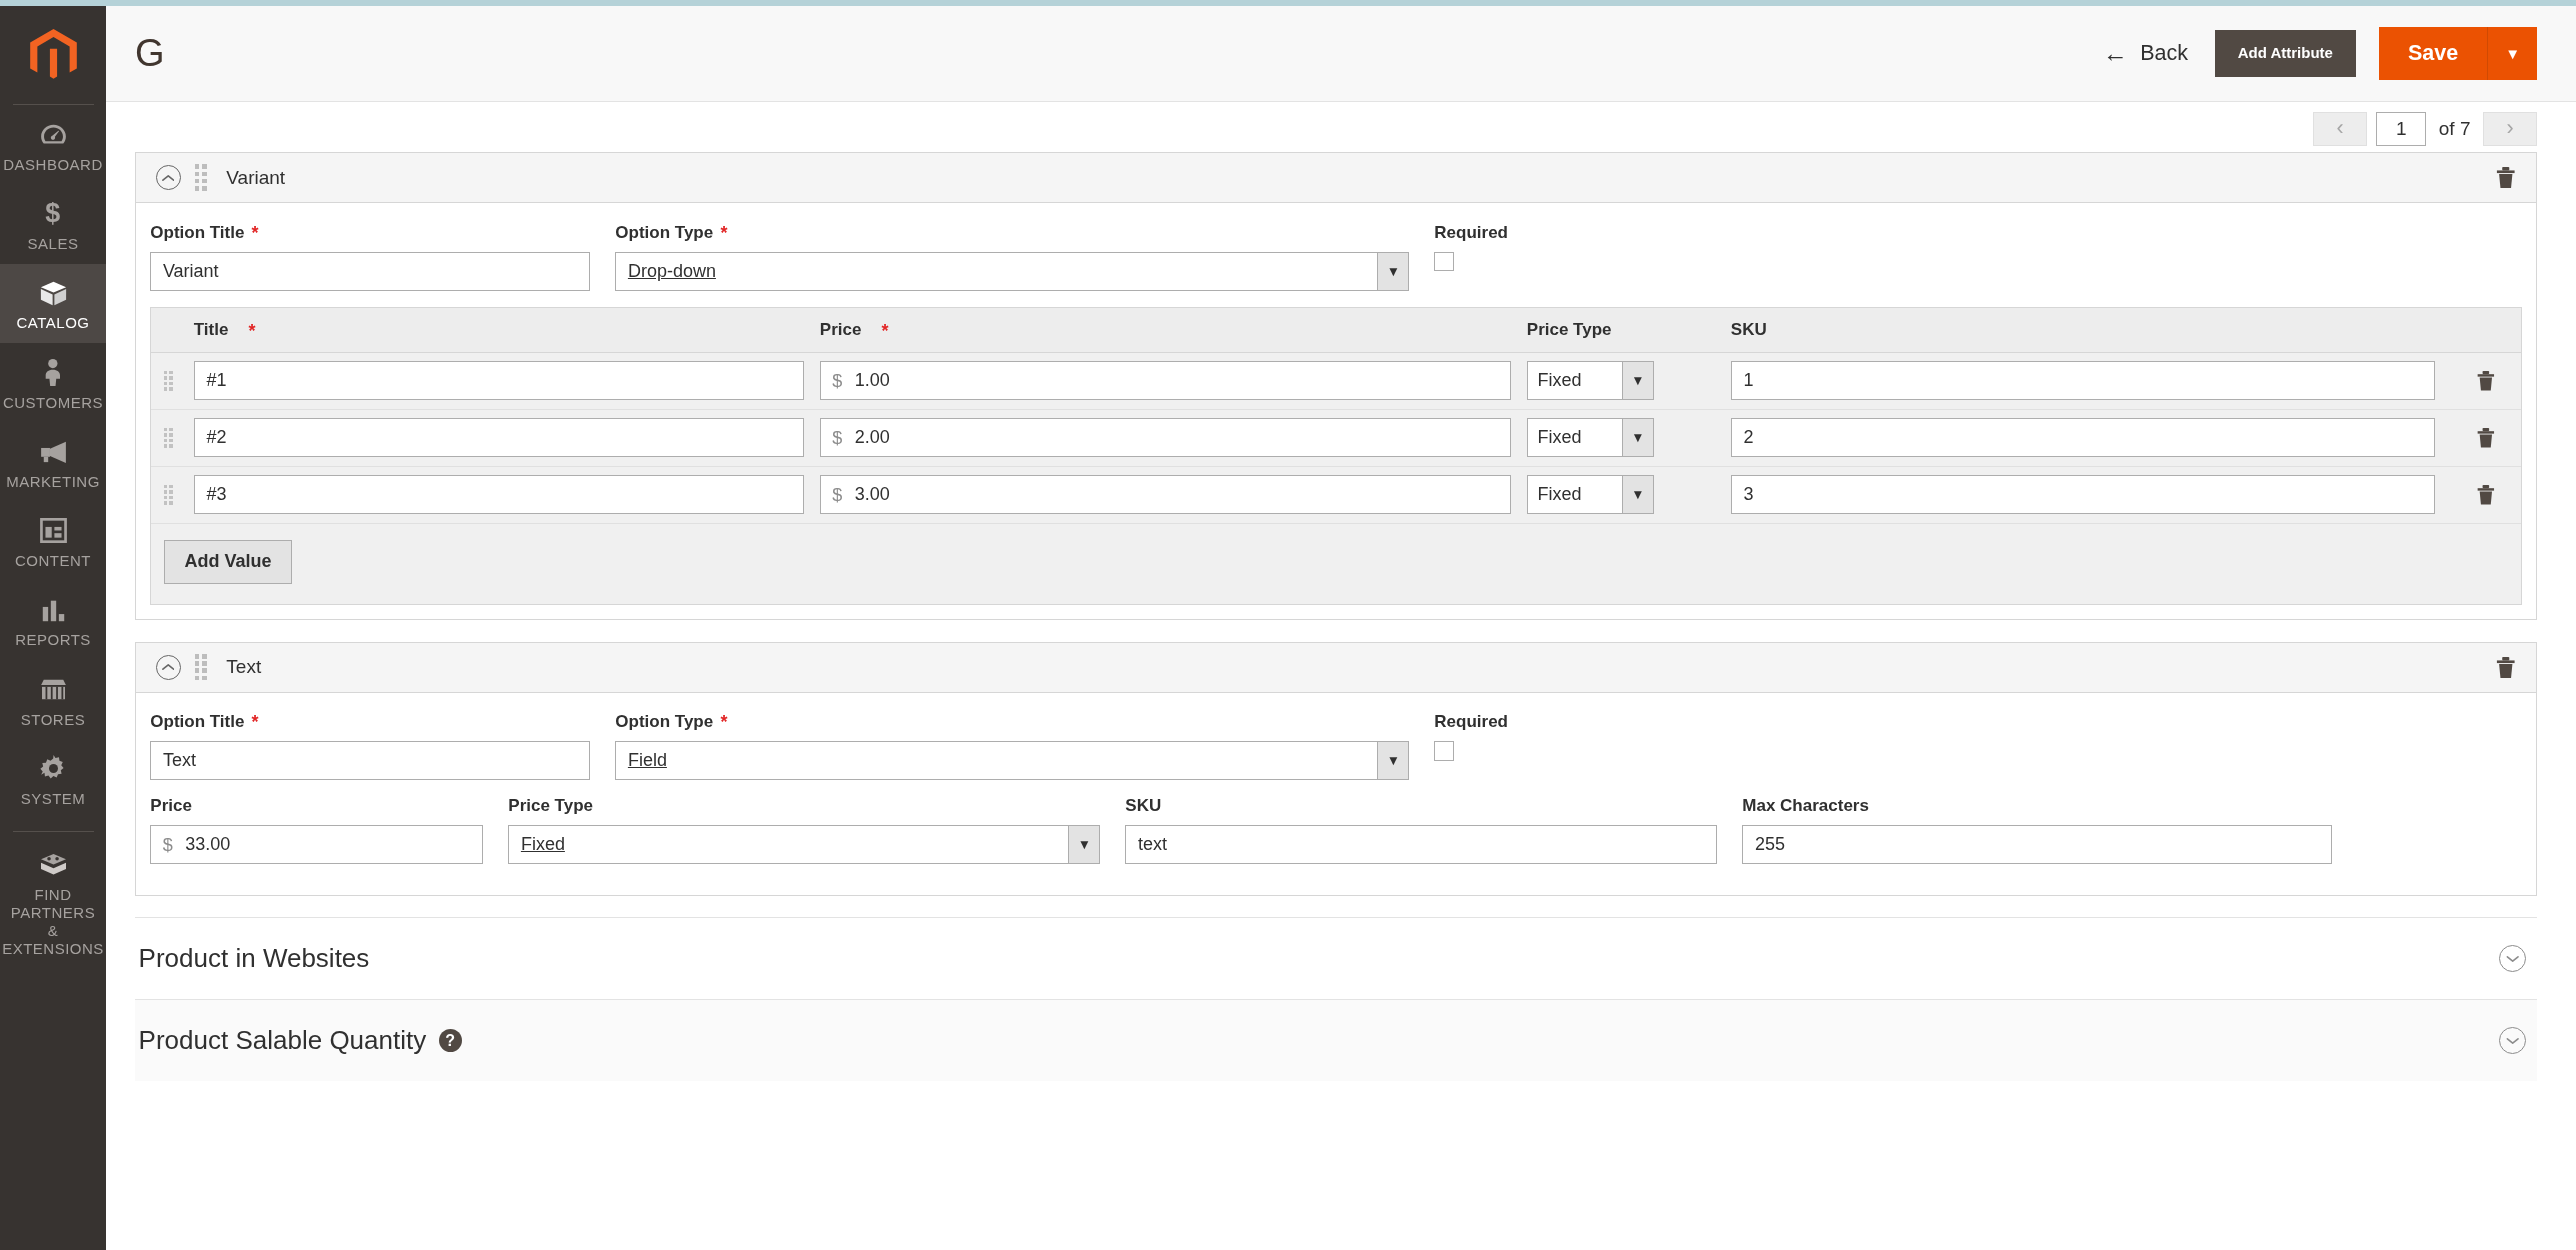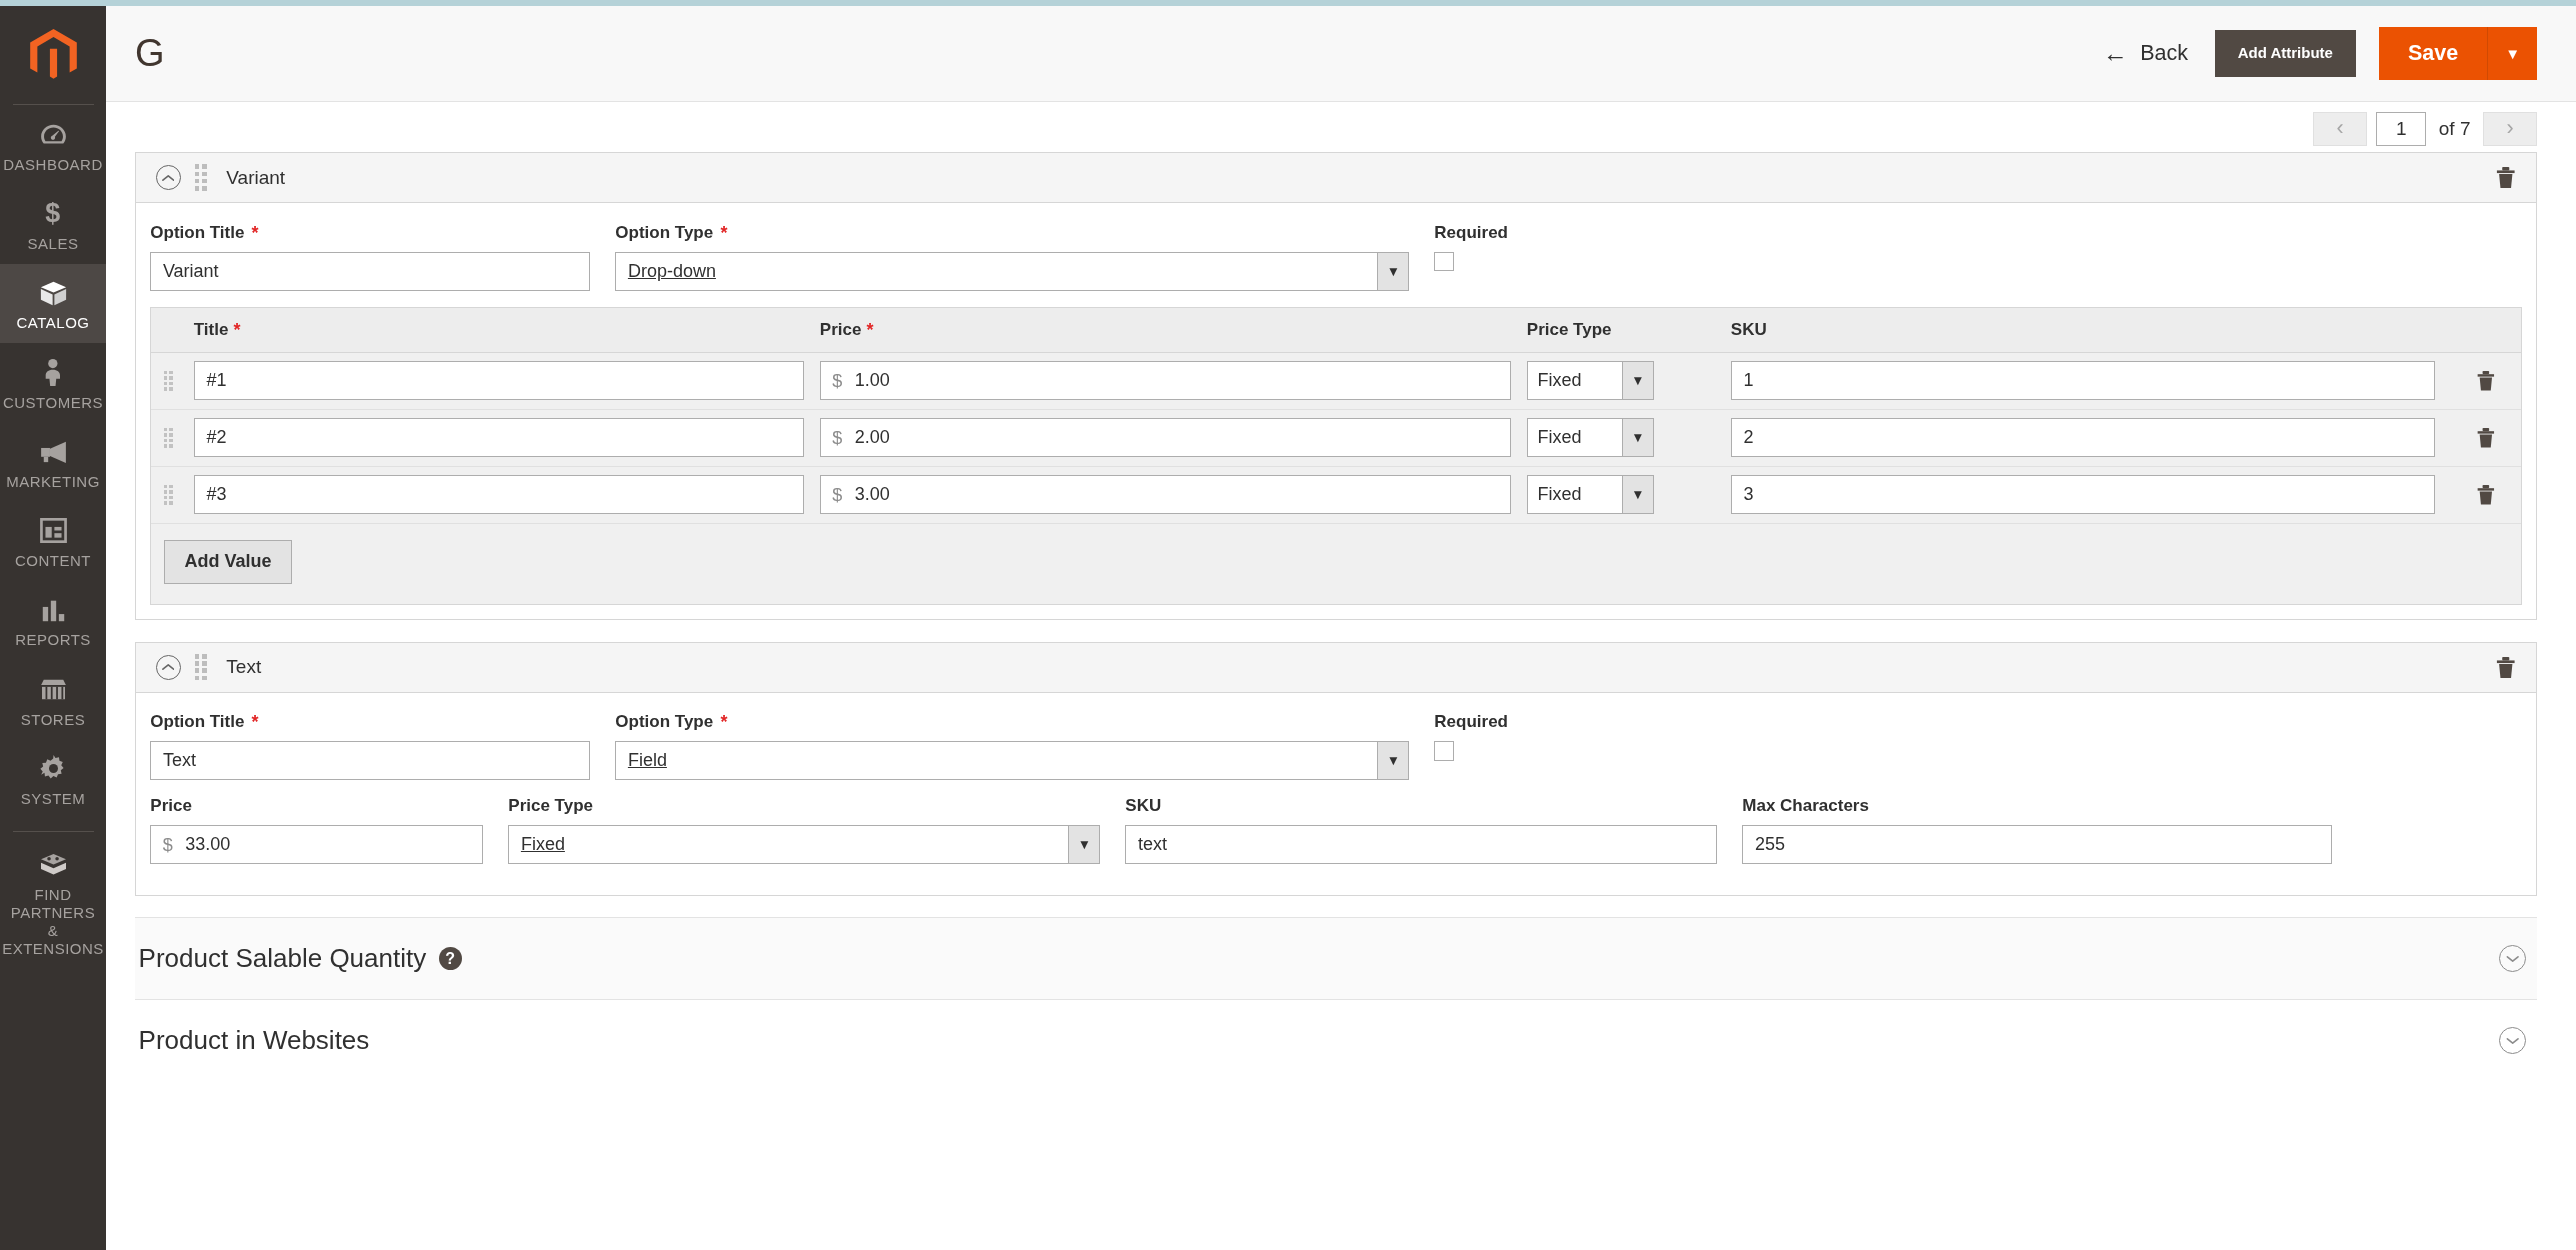--- a/index.html
+++ b/index.html
@@ -167,21 +167,21 @@
   .price-input-wrap .input { padding-left: 34px; }
 
   
   .values-table { border: 0.9px solid #d6d6d6; background: #f5f5f5; }
   .vt-head {
     display: flex; align-items: center; height: 45px;
     background: #ededed; border-bottom: 0.9px solid #d6d6d6;
     padding-left: 12.5px;
   }
   .vt-head .col { font-size: 17px; color: #303030; font-weight: 700;
-                  display:flex; align-items:center; gap:5px; }
+                  display:flex; align-items:flex-end; gap:20px; }
   .vt-row {
     display: flex; align-items: center; min-height: 57px;
     border-bottom: 0.9px solid #e0e0e0; padding-left: 12.5px; background: #f0f0f0;
   }
   .vt-row:last-of-type { border-bottom: 0.9px solid #d6d6d6; }
   .c-handle { width: 30px; flex:none; display:flex; align-items:center; }
   .c-title  { width: 626px; flex:none; padding-right: 16px; }
   .c-price  { width: 707px; flex:none; padding-right: 16px; }
   .c-ptype  { width: 204px; flex:none; padding-right: 16px; }
   .c-sku    { flex: 1; padding-right: 16px; }
@@ -656,43 +656,43 @@
               <input class="input" value="text" style="">
             </div>
             <div class="field" style="width:590px; padding-right:0">
               <div class="field-label">Max Characters</div>
               <input class="input" value="255" style="">
             </div>
           </div>
         </div>
       </div>
 
+      <div class="collapsed-section">
+        <div class="cs-title">
+          <span>Product in Websites</span>
+        </div>
+        <span class="cs-chevron">
+          <span class="chev-circle">
+            <svg width="13.4" height="8" viewBox="0 0 15 9">
+                <path d="M1.5 2 L7.5 7 L13.5 2" fill="none" stroke="#8c8c8c" stroke-width="1.8" stroke-linecap="round" stroke-linejoin="round"></path>
+              </svg>
+          </span>
+        </span>
+      </div>
+
       <div class="collapsed-section shaded">
         <div class="cs-title">
           <span>Product Salable Quantity</span>
           <span class="help-icon">?</span>
         </div>
         <span class="cs-chevron">
           <span class="chev-circle">
             <svg width="13.4" height="8" viewBox="0 0 15 9">
                 <path d="M1.5 2 L7.5 7 L13.5 2" fill="none" stroke="#8c8c8c" stroke-width="1.8" stroke-linecap="round" stroke-linejoin="round"></path>
               </svg>
           </span>
         </span>
       </div>
 
-      <div class="collapsed-section">
-        <div class="cs-title">
-          <span>Product in Websites</span>
-        </div>
-        <span class="cs-chevron">
-          <span class="chev-circle">
-            <svg width="13.4" height="8" viewBox="0 0 15 9">
-                <path d="M1.5 2 L7.5 7 L13.5 2" fill="none" stroke="#8c8c8c" stroke-width="1.8" stroke-linecap="round" stroke-linejoin="round"></path>
-              </svg>
-          </span>
-        </span>
-      </div>
-
     </div>
   </div>
 </div>
 
 
 </body></html>

